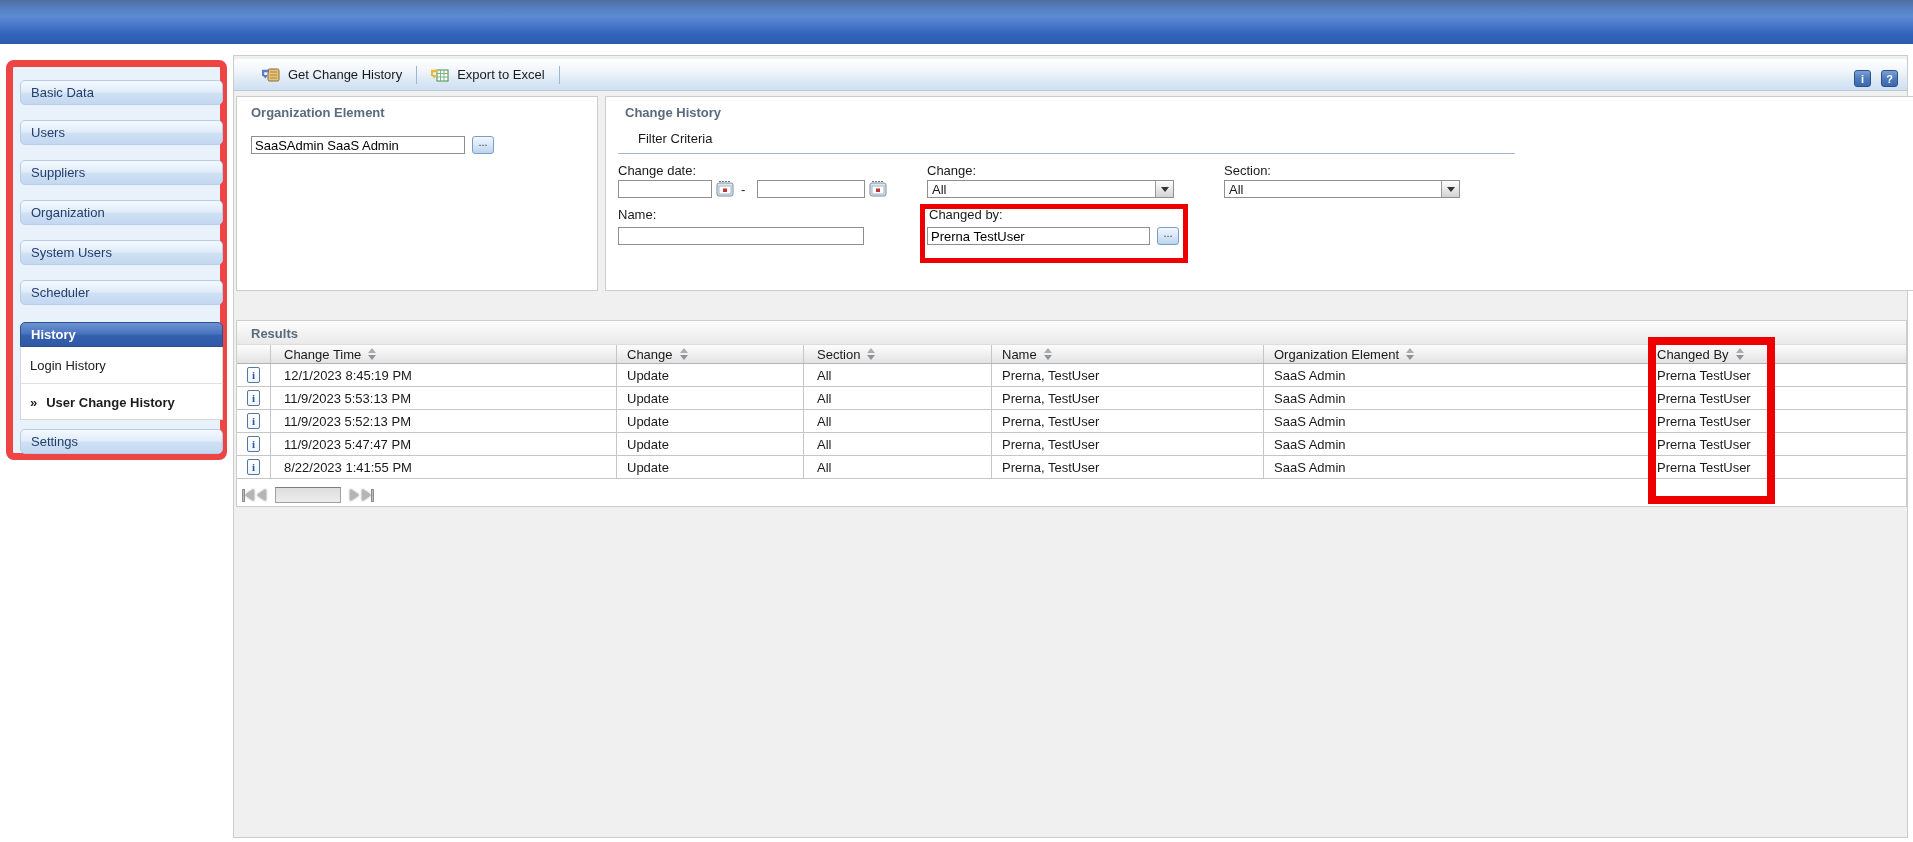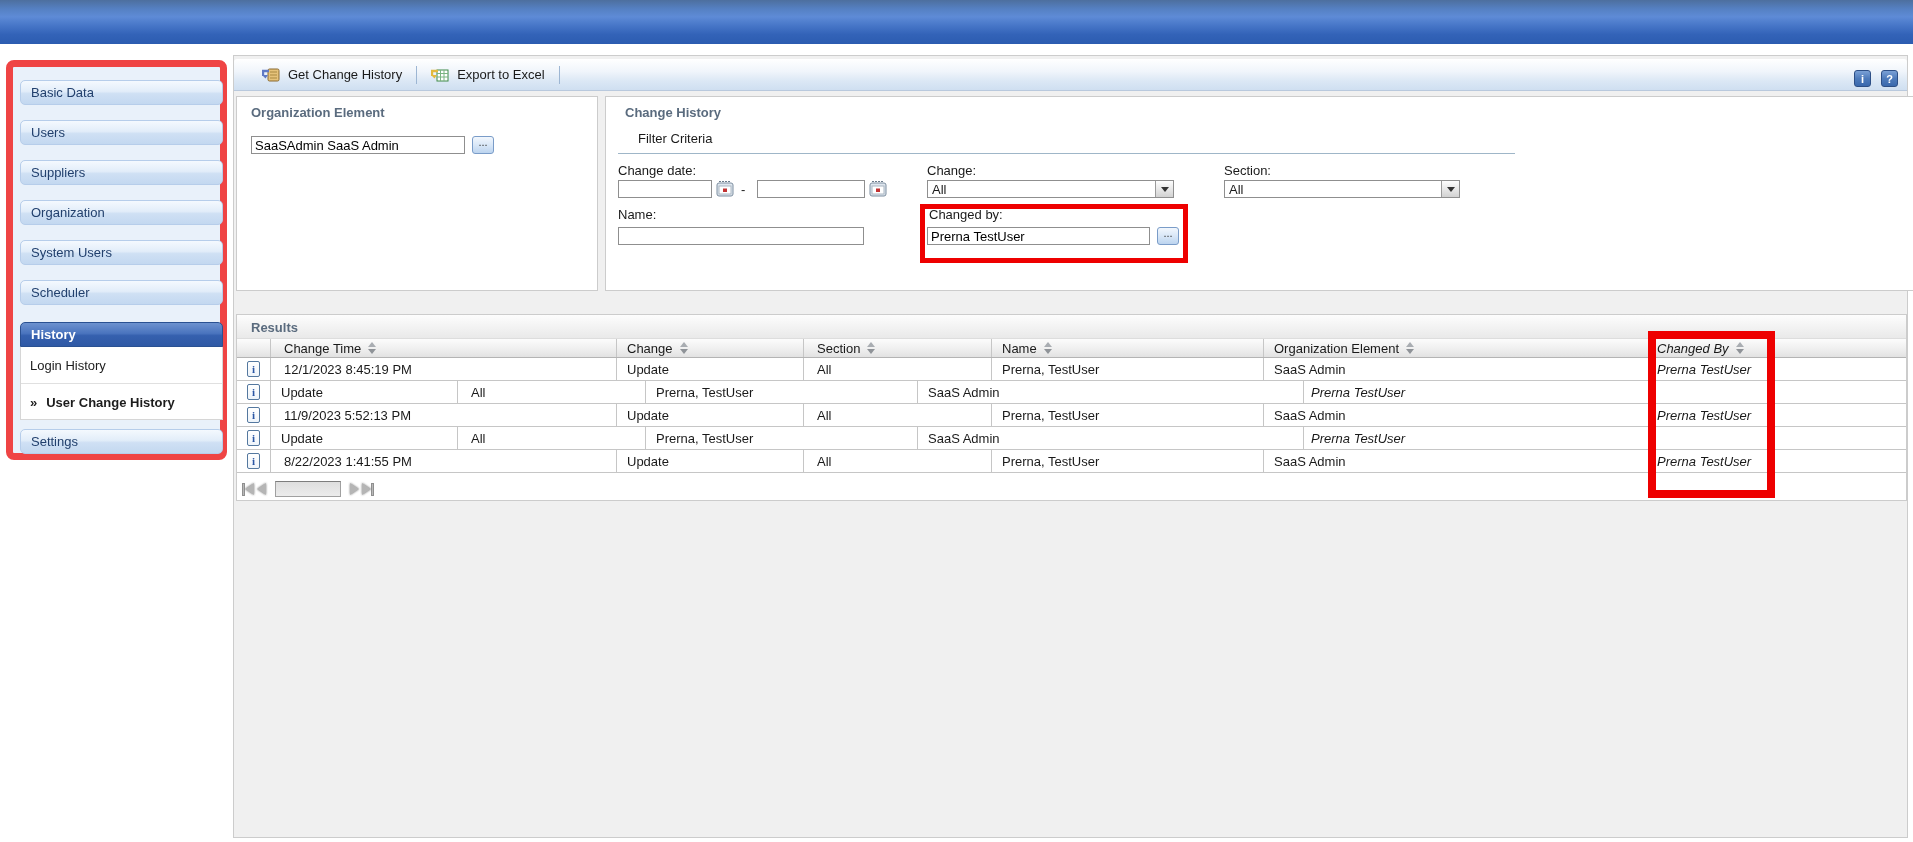--- a/index.html
+++ b/index.html
@@ -40,21 +40,21 @@
   .mini-ic { width:18px; height:15px; position:relative; display:inline-block; }
   .corner-ic { position:absolute; top:11px; width:17px; height:17px; border-radius:3px;
     background:linear-gradient(180deg,#7ba1d6 0%,#4e7bbb 50%,#3a69ad 100%); border:1px solid #2d4f86;
     color:#fff; font-weight:bold; font-size:11px; display:flex; align-items:center; justify-content:center; cursor:pointer; }
 
   
   .panel { position:absolute; background:#ffffff; border:1px solid #cccccc; }
   .panel-title { position:absolute; color:#5a6b7e; font-weight:bold; }
   .p-org { left:2px; top:40px; width:362px; height:195px; }
   .p-ch { left:371px; top:40px; width:1394px; height:195px; }
-  .p-res { left:2px; top:258px; width:1671px; height:187px; }
+  .p-res { left:2px; top:264px; width:1671px; height:187px; }
 
   .txt-input { position:absolute; height:18px; border:1px solid #8f8f8f; background:#fff;
     font-family:"Liberation Sans", sans-serif; font-size:13px; padding:0 3px; }
   .browse-btn { position:absolute; width:22px; height:18px; border:1px solid #7a9cc8; border-radius:3px;
     background:linear-gradient(180deg,#f2f7fd 0%,#d9e7f7 50%,#bcd4ef 100%);
     font-size:11px; line-height:10px; text-align:center; cursor:pointer; color:#333; }
   .flabel { position:absolute; color:#1a1a1a; }
 
   .select { position:absolute; height:18px; border:1px solid #8f8f8f; background:#fff; display:flex; cursor:pointer; }
   .select .val { flex:1; padding:1px 4px; }
@@ -81,21 +81,21 @@
   .grid-row { display:flex; height:23px; border-bottom:1px solid #c6c6c6; background:#fff; }
   .gc { height:100%; border-right:1px solid #c6c6c6; display:flex; align-items:center; overflow:hidden; white-space:nowrap; }
   .gc.last { border-right:none; }
   .gc.fill { flex:1; border-right:none; }
   .c-ic { width:34px; justify-content:center; }
   .c-time { width:346px; padding-left:13px; }
   .c-change { width:187px; padding-left:10px; }
   .c-section { width:188px; padding-left:13px; }
   .c-name { width:272px; padding-left:10px; }
   .c-org { width:386px; padding-left:10px; }
-  .c-by { width:127px; padding-left:7px;font-style:italic; }
+  .c-by { width:127px; padding-left:7px; }
   .sort { display:inline-flex; flex-direction:column; gap:2px; margin-left:7px; cursor:pointer; }
   .sort i { display:block; width:0; height:0; border-left:4px solid transparent; border-right:4px solid transparent; }
   .sort .up { border-bottom:5px solid #a9adb2; }
   .sort .dn { border-top:5px solid #8f9398; }
   .head-label { cursor:pointer; display:flex; align-items:center; }
 
   .info-ic { width:13px; height:16px; border:1px solid #54789f; border-radius:2px;
     background:linear-gradient(180deg,#ffffff 0%,#eef4fa 100%);
     color:#2a56a4; font-weight:bold; font-size:11px; font-family:"Liberation Serif", serif;
     display:flex; align-items:center; justify-content:center; cursor:pointer; }
@@ -302,20 +302,21 @@
             <div class="gc c-section">All</div>
             <div class="gc c-name">Prerna, TestUser</div>
             <div class="gc c-org">SaaS Admin</div>
             <div class="gc c-by last">Prerna TestUser</div>
             <div class="gc fill"></div>
           </div>
           <div class="grid-row">
             <div class="gc c-ic">
               <span class="info-ic">i</span>
             </div>
+            <div class="gc c-time">11/9/2023 5:53:13 PM</div>
             <div class="gc c-change">Update</div>
             <div class="gc c-section">All</div>
             <div class="gc c-name">Prerna, TestUser</div>
             <div class="gc c-org">SaaS Admin</div>
             <div class="gc c-by last">Prerna TestUser</div>
             <div class="gc fill"></div>
           </div>
           <div class="grid-row">
             <div class="gc c-ic">
               <span class="info-ic">i</span>
@@ -325,20 +326,21 @@
             <div class="gc c-section">All</div>
             <div class="gc c-name">Prerna, TestUser</div>
             <div class="gc c-org">SaaS Admin</div>
             <div class="gc c-by last">Prerna TestUser</div>
             <div class="gc fill"></div>
           </div>
           <div class="grid-row">
             <div class="gc c-ic">
               <span class="info-ic">i</span>
             </div>
+            <div class="gc c-time">11/9/2023 5:47:47 PM</div>
             <div class="gc c-change">Update</div>
             <div class="gc c-section">All</div>
             <div class="gc c-name">Prerna, TestUser</div>
             <div class="gc c-org">SaaS Admin</div>
             <div class="gc c-by last">Prerna TestUser</div>
             <div class="gc fill"></div>
           </div>
           <div class="grid-row">
             <div class="gc c-ic">
               <span class="info-ic">i</span>

